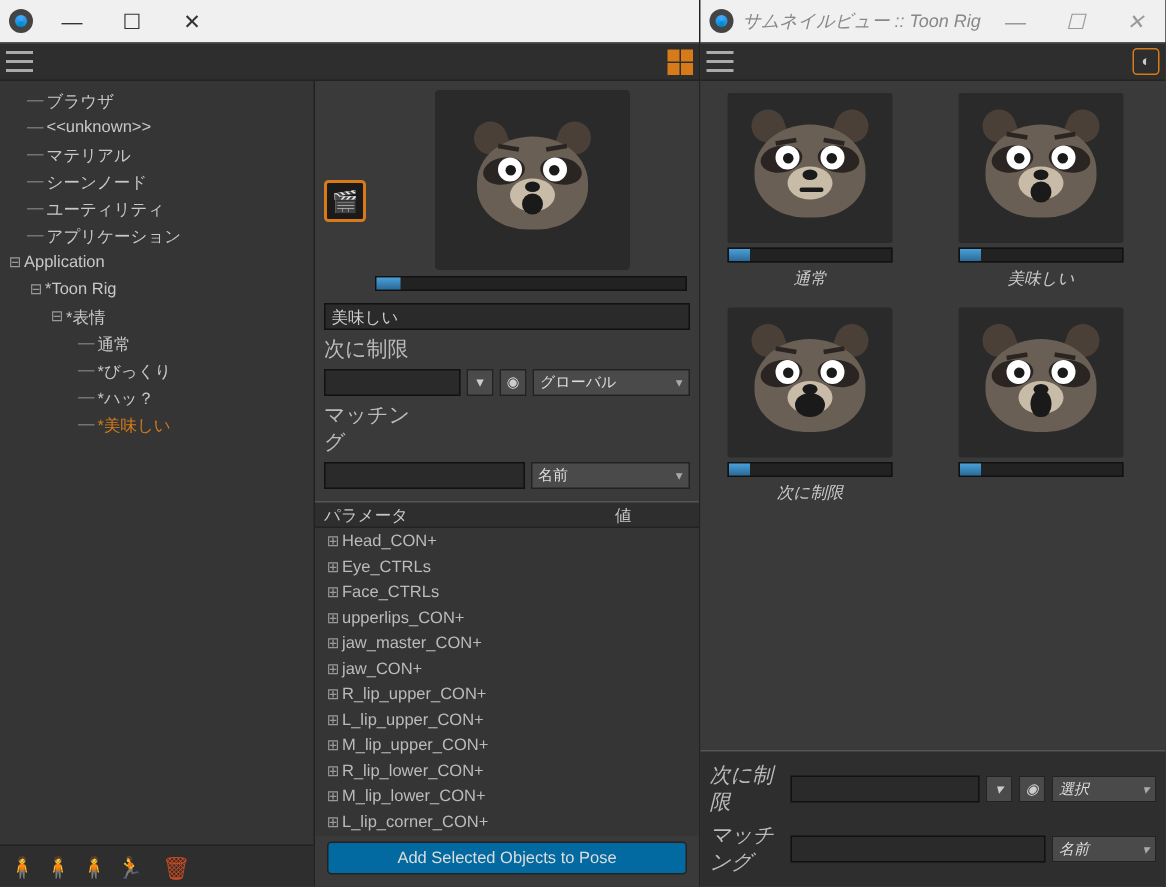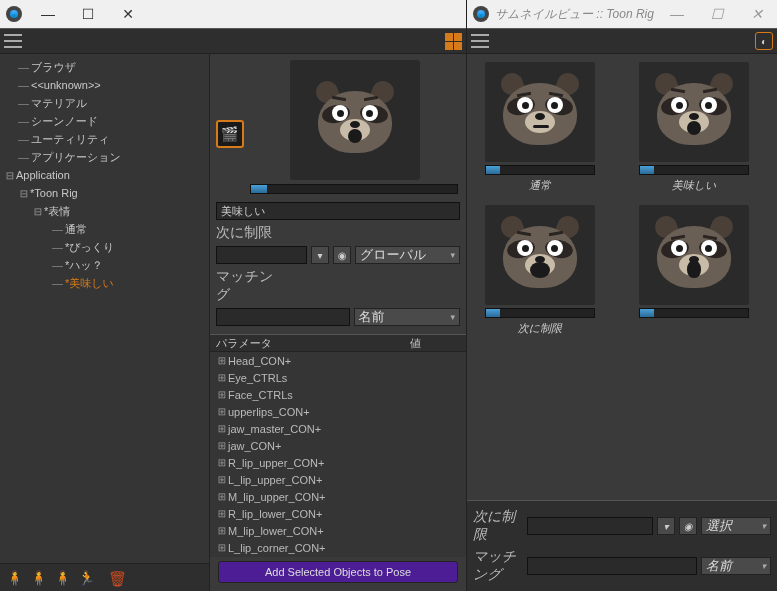--- a/index.html
+++ b/index.html
@@ -39,28 +39,28 @@
   .props { flex: 1; display: flex; flex-direction: column; background: #3a3a3a; }
   .preview { display: flex; padding: 6px 6px 0 6px; gap: 6px; }
   .clap { width: 28px; height: 28px; background: #1a1a1a; border: 2px solid #d67a1a; border-radius: 3px; display: flex; align-items: center; justify-content: center; color: #d67a1a; font-size: 14px; align-self: flex-start; margin-top: 60px; }
   .thumb-big { width: 130px; height: 120px; background: #2a2a2a; border-radius: 3px; display: flex; align-items: center; justify-content: center; position: relative; margin: 0 auto; }
   .slider-under { height: 10px; background: #222; border: 1px solid #111; margin: 4px 8px 0 40px; position: relative; }
   .slider-under::after { content: ""; position: absolute; left: 0; top: 0; bottom: 0; width: 16px; background: linear-gradient(#4aa0d8,#2a6a98); }
   .form { padding: 4px 6px; }
   .form-row { display: flex; align-items: center; margin: 4px 0; gap: 4px; }
   .lbl { width: 60px; color: #bbb; font-size: 14px; }
   .inp { flex: 1; height: 18px; background: #2a2a2a; border: 1px solid #111; color: #ccc; padding: 0 4px; font-size: 11px; }
-  .dd { height: 18px; background: #4a4a4a; border: 1px solid #222; color: #ddd; padding: 0 18px 0 4px; font-size: 13px; position: relative; display: inline-flex; align-items: center; min-width: 70px; }
+  .dd { height: 18px; background: #4a4a4a; border: 1px solid #222; color: #ddd; padding: 0 18px 0 4px; font-size: 10px; position: relative; display: inline-flex; align-items: center; min-width: 70px; }
   .dd::after { content: "▾"; position: absolute; right: 4px; font-size: 9px; color: #aaa; }
   .sq-btn { width: 18px; height: 18px; background: #4a4a4a; border: 1px solid #222; display: inline-flex; align-items: center; justify-content: center; font-size: 10px; color: #ccc; }
   .param-hdr { display: flex; background: #2e2e2e; border-top: 1px solid #555; border-bottom: 1px solid #222; height: 18px; align-items: center; padding: 0 6px; font-size: 11px; }
   .param-list { flex: 1; overflow: auto; background: #353535; }
   .p-row { display: flex; align-items: center; height: 17px; padding-left: 6px; font-size: 11px; color: #bbb; }
   .p-row .twist { }
-  .btn-wide { margin: 4px 8px 8px 8px; height: 22px; background: #4c1d95; border: 1px solid #222; border-radius: 3px; display: flex; align-items: center; justify-content: center; font-size: 11px; color: #ddd; }
+  .btn-wide { margin: 4px 8px 8px 8px; height: 22px; background: #0369a1; border: 1px solid #222; border-radius: 3px; display: flex; align-items: center; justify-content: center; font-size: 11px; color: #ddd; }
   
   .tab-strip { height: 26px; background: #333; border-bottom: 1px solid #222; display: flex; align-items: flex-end; padding-left: 6px; }
   .tab { height: 22px; padding: 0 12px; background: #3d3d3d; border: 1px solid #555; border-bottom: none; border-radius: 3px 3px 0 0; display: flex; align-items: center; font-size: 11px; }
   .thumbs { flex: 1; padding: 8px; background: #3a3a3a; overflow: auto; display: grid; grid-template-columns: 1fr 1fr; gap: 12px 14px; align-content: start; }
   .pose { display: flex; flex-direction: column; align-items: center; gap: 3px; width: 130px; }
   .pose-img { width: 110px; height: 100px; background: #2a2a2a; border-radius: 2px; display: flex; align-items: center; justify-content: center; }
   .pose-slider { width: 110px; height: 10px; background: #222; border: 1px solid #111; position: relative; }
   .pose-slider::after { content: ""; position: absolute; left: 0; top: 0; bottom: 0; width: 14px; background: linear-gradient(#4aa0d8,#2a6a98); }
   .pose-lbl { font-size: 11px; color: #ccc; }
   .add-pose { width: 70px; height: 70px; display: flex; align-items: center; justify-content: center; }

